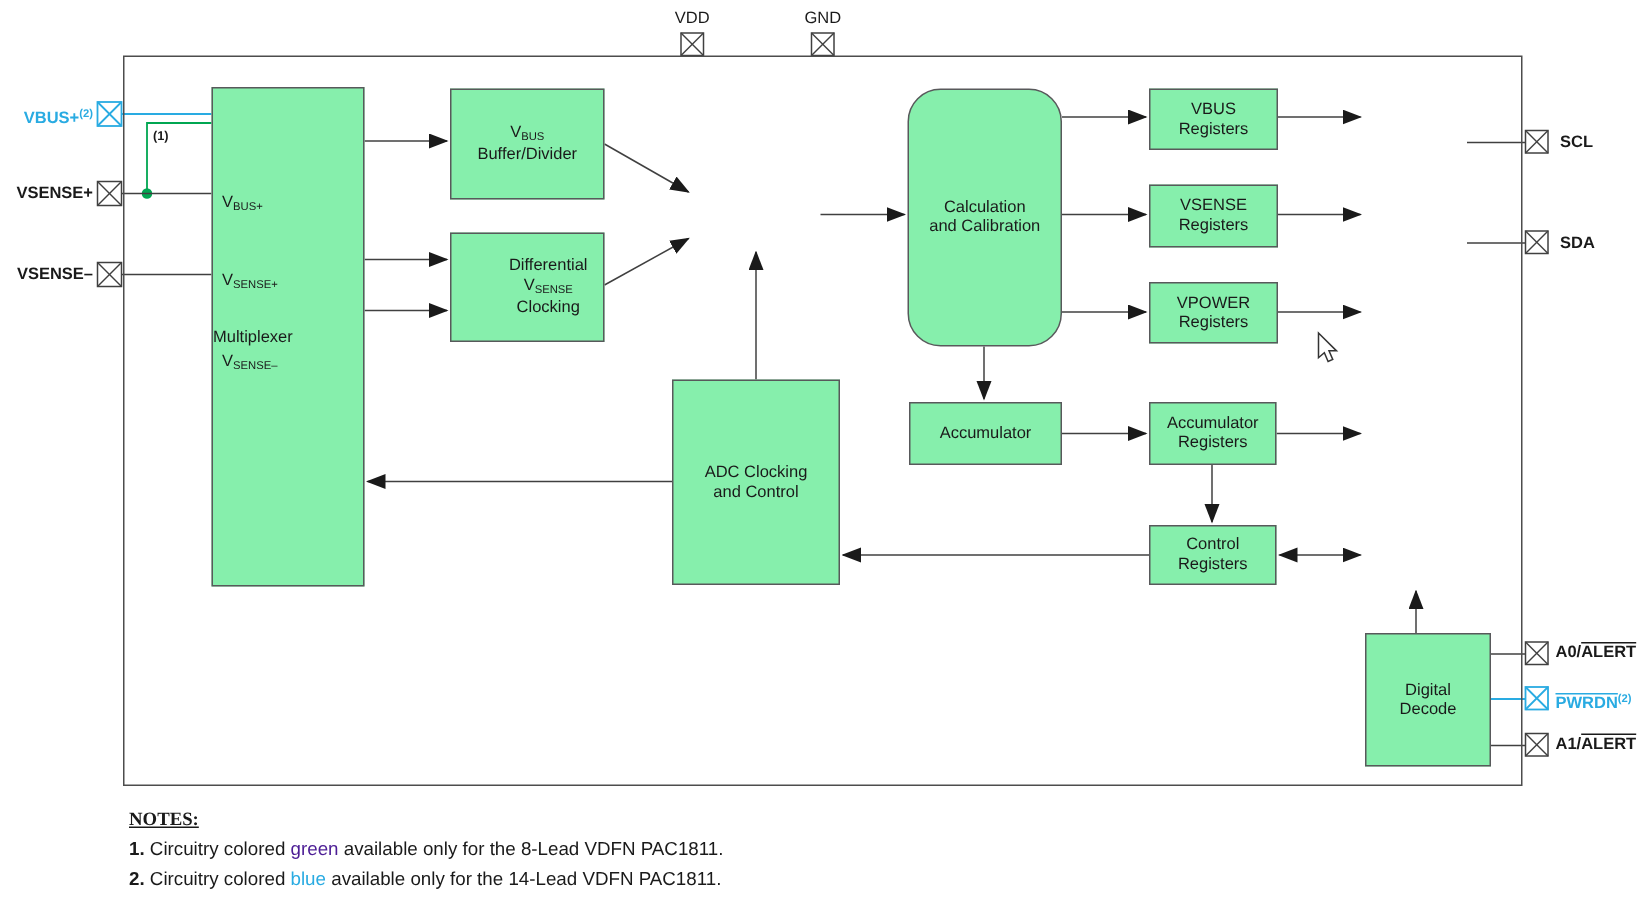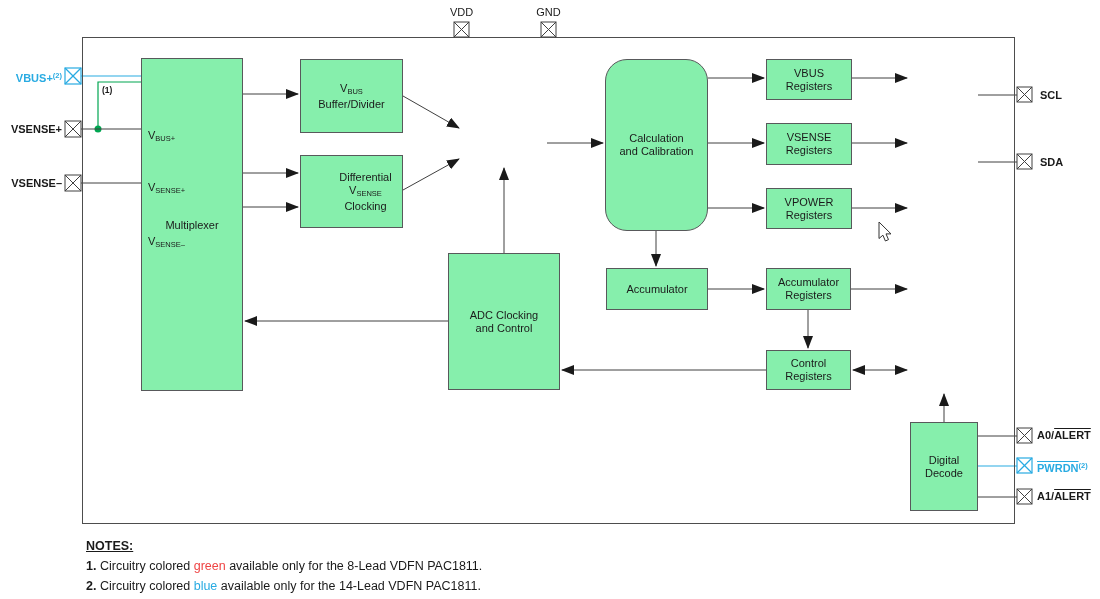--- a/index.html
+++ b/index.html
@@ -11,26 +11,26 @@
   .block{position:absolute;border:1px solid #58595b;background:#86efac;box-sizing:border-box;
          display:flex;align-items:center;justify-content:center;text-align:center;
          font-size:11px;line-height:13px;}
   .label{position:absolute;font-size:11px;line-height:13px;white-space:nowrap;}
   .pinlbl{font-weight:bold;}
   .r{text-align:right;}
   .sb{font-size:7.5px;vertical-align:-2px;}
   .sp{font-size:7.5px;vertical-align:4px;}
   .ov{text-decoration:overline;}
   .blue{color:#29ABE2;}
-  .green-text{color:#ef4444;}
+  .green-text{color:#4c1d95;}
   .muxin{position:absolute;left:6px;font-size:11px;line-height:13px;white-space:nowrap;}
-  .muxword{position:absolute;left:0;right:0;top:160px;text-align:center;font-size:11px;}
+  .muxword{position:absolute;left:0;right:0;top:160px;text-align:left;font-size:11px;}
   .ann{position:absolute;font-size:8.5px;font-weight:bold;white-space:nowrap;}
   .notes{position:absolute;left:86px;top:536px;font-size:12.5px;line-height:20px;}
-  .notes .hd{font-weight:bold;text-decoration:underline;}
+  .notes .hd{font-weight:bold;text-decoration:underline;font-family:Liberation Serif, serif;}
   .notes b{font-weight:bold;}
 </style>
 </head>
 <body>
 
 <div id="canvas">
 
   <svg id="wires" viewBox="0 0 1100 599">
     <defs>
       <marker id="ah" markerWidth="13" markerHeight="11" refX="12" refY="5" orient="auto" markerUnits="userSpaceOnUse">
@@ -178,21 +178,21 @@
 
   <div class="block" style="left:766px;top:350px;width:85px;height:40px;">
     <span><span>Control</span><br><span>Registers</span></span>
   </div>
 
   <div class="block" style="left:448px;top:253px;width:112px;height:137px;">
     <span><span>ADC Clocking</span><br><span>and Control</span></span>
   </div>
 
 
-  <div class="block" style="left:910px;top:422px;width:68px;height:89px;">
+  <div class="block" style="left:910px;top:422px;width:84px;height:89px;">
     <span><span>Digital</span><br><span>Decode</span></span>
   </div>
 
   <div class="label" style="left:446px;top:6px;width:31px;text-align:center;">VDD</div>
   <div class="label" style="left:533px;top:6px;width:31px;text-align:center;">GND</div>
 
   <div class="label pinlbl blue r" style="left:0px;top:69px;width:62px;"><span>VBUS+</span><sup class="sp">(2)</sup></div>
   <div class="label pinlbl r" style="left:0px;top:123px;width:62px;">VSENSE+</div>
   <div class="label pinlbl r" style="left:0px;top:177px;width:62px;">VSENSE–</div>
 

